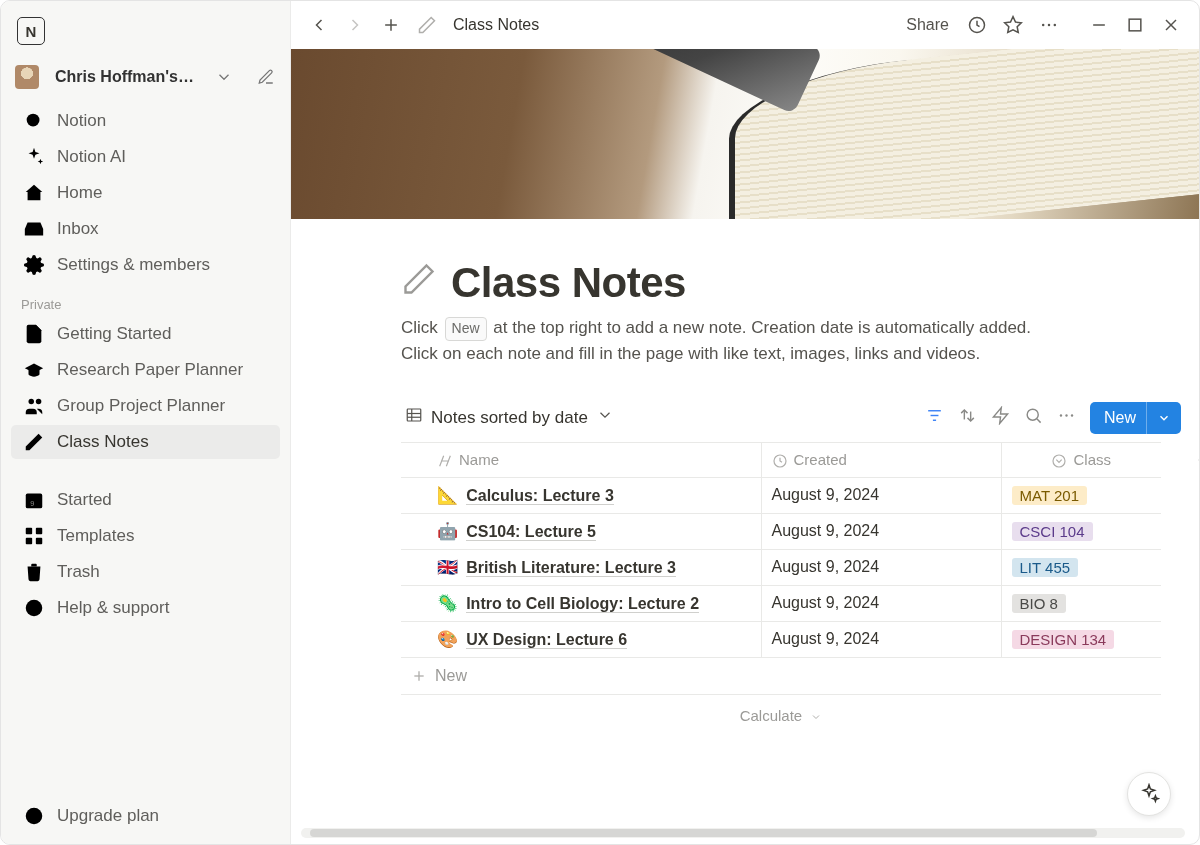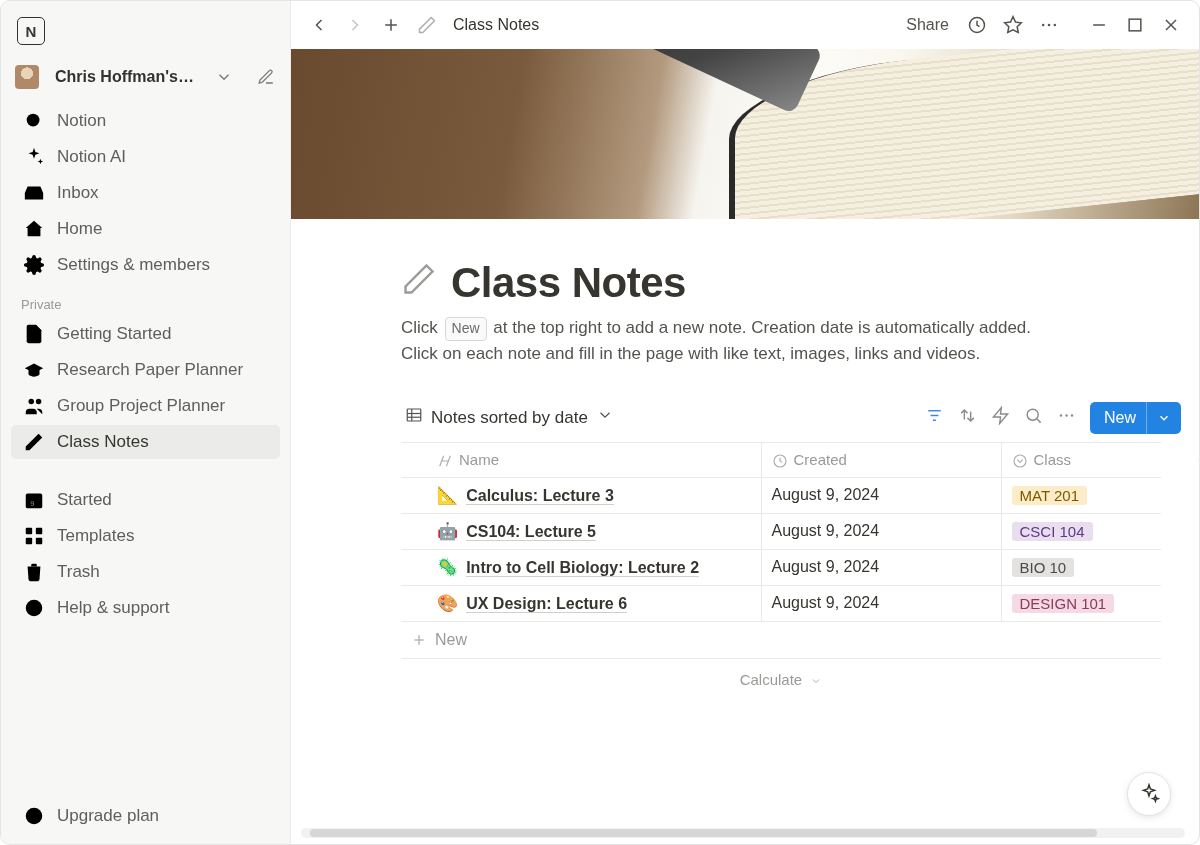--- a/index.html
+++ b/index.html
@@ -99,21 +99,21 @@
     height:32px; padding:0 10px 0 14px; display:flex; align-items:center; gap:10px;
     font-size:16px; font-weight:500; cursor:pointer;
   }
   .newbtn .chev{ border-left:1px solid rgba(255,255,255,.35); padding-left:10px; height:100%; display:flex; align-items:center;}
   .newbtn svg{width:14px;height:14px;stroke:#fff;fill:none;stroke-width:2.4;}
   table.dbt{ width: 760px; border-collapse:collapse; font-size:16px; border-top:1px solid #e9e9e7;}
   table.dbt th{
     text-align:left; font-weight:400; color:#9b9a97; padding:8px 10px; border-bottom:1px solid #e9e9e7; border-right:1px solid #e9e9e7;
     font-size:15px;
   }
-  table.dbt th:last-child{border-right:none;}
+  table.dbt th:last-child{border-right:none;text-align:center;}
   table.dbt th .hicon{ margin-right:6px; display:inline-flex; vertical-align:middle;}
   table.dbt th .hicon svg{width:16px;height:16px;stroke:#b0afac;fill:none;stroke-width:1.8;}
   table.dbt td{
     padding:7px 10px; border-bottom:1px solid #e9e9e7; border-right:1px solid #e9e9e7; color:#37352f;
   }
   table.dbt td:last-child{border-right:none;}
   table.dbt td.name{ font-weight:600;}
   table.dbt td.name .emoji{ margin-right:8px; font-size:17px;}
   table.dbt td.name .txt{ border-bottom:1px solid #d0d0cd;}
   .tag{
@@ -186,34 +186,34 @@
           <svg viewBox="0 0 24 24">
             <path d="M12 2l1.5 4.5L18 8l-4.5 1.5L12 14l-1.5-4.5L6 8l4.5-1.5z"></path>
             <path d="M19 14l.8 2.2L22 17l-2.2.8L19 20l-.8-2.2L16 17l2.2-.8z"></path>
           </svg>
         </span>
       <span>Notion AI</span>
     </div>
     <div class="side-item">
       <span class="iicon">
           <svg viewBox="0 0 24 24">
+            <path d="M3 11l9-8 9 8"></path>
+            <path d="M5 10v10h14V10"></path>
+          </svg>
+        </span>
+      <span>Home</span>
+    </div>
+    <div class="side-item">
+      <span class="iicon">
+          <svg viewBox="0 0 24 24">
             <path d="M22 12h-6l-2 3h-4l-2-3H2"></path>
             <path d="M5 5h14l3 7v7H2v-7z"></path>
           </svg>
         </span>
       <span>Inbox</span>
-    </div>
-    <div class="side-item">
-      <span class="iicon">
-          <svg viewBox="0 0 24 24">
-            <path d="M3 11l9-8 9 8"></path>
-            <path d="M5 10v10h14V10"></path>
-          </svg>
-        </span>
-      <span>Home</span>
     </div>
     <div class="side-item">
       <span class="iicon">
           <svg viewBox="0 0 24 24">
             <circle cx="12" cy="12" r="3"></circle>
             <path d="M19.4 15a1.7 1.7 0 0 0 .34 1.87l.06.06a2 2 0 1 1-2.83 2.83l-.06-.06a1.7 1.7 0 0 0-1.87-.34 1.7 1.7 0 0 0-1 1.56V21a2 2 0 1 1-4 0v-.09a1.7 1.7 0 0 0-1-1.56 1.7 1.7 0 0 0-1.87.34l-.06.06a2 2 0 1 1-2.83-2.83l.06-.06a1.7 1.7 0 0 0 .34-1.87 1.7 1.7 0 0 0-1.56-1H3a2 2 0 1 1 0-4h.09a1.7 1.7 0 0 0 1.56-1 1.7 1.7 0 0 0-.34-1.87l-.06-.06a2 2 0 1 1 2.83-2.83l.06.06a1.7 1.7 0 0 0 1.87.34H9a1.7 1.7 0 0 0 1-1.56V3a2 2 0 1 1 4 0v.09a1.7 1.7 0 0 0 1 1.56 1.7 1.7 0 0 0 1.87-.34l.06-.06a2 2 0 1 1 2.83 2.83l-.06.06a1.7 1.7 0 0 0-.34 1.87V9a1.7 1.7 0 0 0 1.56 1H21a2 2 0 1 1 0 4h-.09a1.7 1.7 0 0 0-1.56 1z"></path>
           </svg>
         </span>
       <span>Settings &amp; members</span>
     </div>
@@ -487,28 +487,33 @@
                   <td class="name" style="padding-left:36px;"><span class="emoji">📐</span><span class="txt">Calculus: Lecture 3</span></td>
                   <td>August 9, 2024</td>
                   <td><span class="tag" style="background:#fdecc8;color:#7a5a00">MAT 201</span></td>
                 </tr>
                 <tr>
                   <td class="name" style="padding-left:36px;"><span class="emoji">🤖</span><span class="txt">CS104: Lecture 5</span></td>
                   <td>August 9, 2024</td>
                   <td><span class="tag" style="background:#e8deee;color:#5b3a8a">CSCI 104</span></td>
                 </tr>
                 <tr>
+                  <td class="name" style="padding-left:36px;"><span class="emoji">🇬🇧</span><span class="txt">British Literature: Lecture 3</span></td>
+                  <td>August 9, 2024</td>
+                  <td><span class="tag" style="background:#d3e5ef;color:#1a5a8a">LIT 455</span></td>
+                </tr>
+                <tr>
                   <td class="name" style="padding-left:36px;"><span class="emoji">🦠</span><span class="txt">Intro to Cell Biology: Lecture 2</span></td>
                   <td>August 9, 2024</td>
-                  <td><span class="tag" style="background:#e3e2e0;color:#4a4a48">BIO 10</span></td>
+                  <td><span class="tag" style="background:#e3e2e0;color:#4a4a48">BIO 8</span></td>
                 </tr>
                 <tr>
                   <td class="name" style="padding-left:36px;"><span class="emoji">🎨</span><span class="txt">UX Design: Lecture 6</span></td>
                   <td>August 9, 2024</td>
-                  <td><span class="tag" style="background:#f5d9e5;color:#8a3a5b">DESIGN 101</span></td>
+                  <td><span class="tag" style="background:#f5d9e5;color:#8a3a5b">DESIGN 134</span></td>
                 </tr>
               </tbody>
           </table>
         </div>
 
         <div class="new-row">
           <svg viewBox="0 0 24 24">
               <line x1="12" y1="5" x2="12" y2="19"></line>
               <line x1="5" y1="12" x2="19" y2="12"></line>
             </svg>

